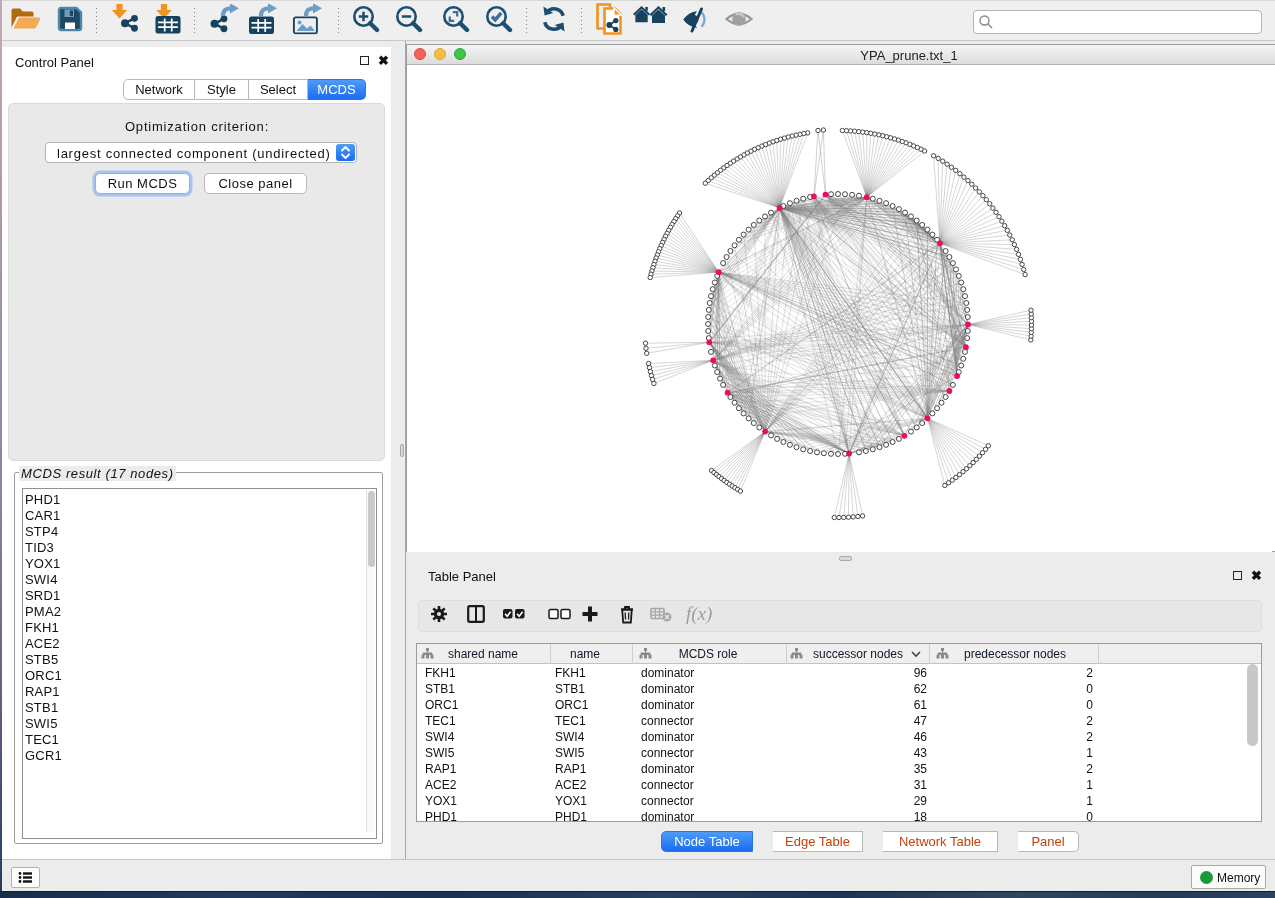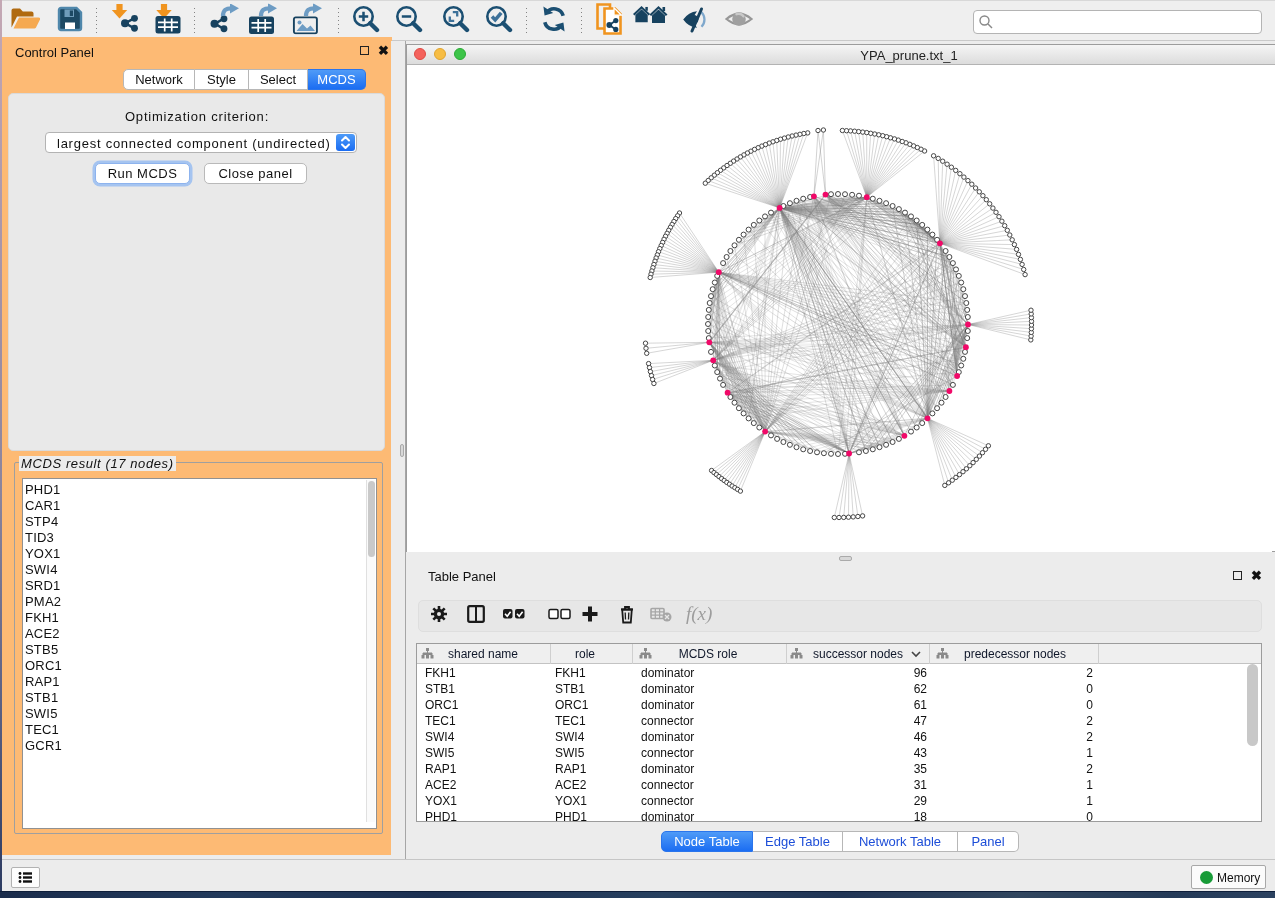--- a/index.html
+++ b/index.html
@@ -10,21 +10,21 @@
 #topline { position:absolute; left:0; top:0; width:100%; height:1px; background:#d8d8d8; }
 
 
 #toolbar { position:absolute; left:0; top:1px; width:1273px; height:40px; background:#efefef; border-bottom:1px solid #c9c9c9; }
 .ticon { position:absolute; top:50%; transform:translate(-50%,-50%); }
 .tsep { position:absolute; top:7px; width:1px; height:27px; background:repeating-linear-gradient(180deg,#848484 0 1px,transparent 1px 4px); }
 #searchbox { position:absolute; left:971px; top:9px; width:289px; height:24px; background:#fff; border:1px solid #b4b4b4; border-radius:4px; }
 #searchbox svg { position:absolute; left:4px; top:3px; }
 
 
-#cpanel { position:absolute; left:0; top:37px; width:390px; height:818px; background:#fdba74; }
+#cpanel { position:absolute; left:0; top:47px; width:390px; height:818px; background:#ffffff; }
 #cpanel-title { position:absolute; left:13px; top:8px; font-size:13px; color:#111; }
 .winbtns { position:absolute; display:flex; align-items:center; gap:9px; }
 #cpanel .winbtns { right:3px; top:7px; }
 .btn-sq { width:9px; height:9px; border:1.4px solid #222; }
 .btn-x { font-size:13px; font-weight:bold; color:#111; line-height:1; }
 #cptabs { position:absolute; left:78px; top:32px; height:21px; display:flex; font-size:13px;margin-left:43px; }
 .cptab { border:1px solid #b7b7b7; border-left:none; background:#fff; color:#111; display:flex; align-items:center; justify-content:center; }
 .cptab:first-child { border-left:1px solid #b7b7b7; border-radius:5px 0 0 5px; }
 .cptab.sel { background:linear-gradient(180deg,#4f9bf7,#1b6df2); color:#fff; border-color:#2a75ec; border-radius:0 5px 5px 0; }
 #cpinner { position:absolute; left:6px; top:56px; width:377px; height:358px; background:#e9e9e9; border:1px solid #dadada; border-radius:5px; }
@@ -63,22 +63,22 @@
 #tpanel .winbtns { right:13px; top:4px; }
 #ttoolbar { position:absolute; left:12px; top:35px; width:844px; height:32px; background:#e7e7e7; border:1px solid #dedede; border-radius:5px; }
 #ttable { position:absolute; left:10px; top:78px; width:846px; height:179px; background:#fff; border:1px solid #9c9c9c; }
 #thead { position:absolute; left:0; top:0; width:100%; height:20px; background:#efefef; border-bottom:1px solid #c3c3c3; font-size:12px; color:#0f172a; }
 .hcol { position:absolute; top:0; height:20px; border-right:1px solid #cfcfcf; }
 .hcol span { position:absolute; top:3px; white-space:nowrap; }
 .trow { position:absolute; font-size:12px; color:#111; height:16px; width:100%; }
 .trow div { position:absolute; top:1px; }
 #tsb { position:absolute; right:2px; top:18px; width:13px; height:158px; }
 #tsb .thumb { position:absolute; left:1px; top:2px; width:11px; height:82px; background:#c8c8c8; border-radius:6px; }
-#btabs { position:absolute; left:255px; top:266px; height:21px; display:flex; font-size:13px; }
-.btab { border:1px solid #b7b7b7; border-left:none; background:#fff; color:#1d4ed8; display:flex; align-items:center; justify-content:center; }
+#btabs { position:absolute; left:255px; top:266px; height:21px; display:flex; font-size:13px;gap:20px; }
+.btab { border:1px solid #b7b7b7; border-left:none; background:#fff; color:#c2410c; display:flex; align-items:center; justify-content:center; }
 .btab:first-child { border-left:1px solid #b7b7b7; border-radius:5px 0 0 5px; }
 .btab:last-child { border-radius:0 5px 5px 0; }
 .btab.sel { background:linear-gradient(180deg,#4f9bf7,#1b6df2); color:#fff; border-color:#2a75ec; }
 
 
 #statusbar { position:absolute; left:0; top:859px; width:1273px; height:34px; background:#ececec; border-top:1px solid #c6c6c6; }
 #listbtn { position:absolute; left:9px; top:7px; width:29px; height:21px; background:#fdfdfd; border:1px solid #b2b2b2; border-radius:2px; }
 #membtn { position:absolute; right:9px; top:5px; width:75px; height:24px; background:#fbfbfb; border:1px solid #a8a8a8; border-radius:2px; font-size:12px; color:#111; }
 #membtn .dot { position:absolute; left:8px; top:5px; width:13px; height:13px; border-radius:50%; background:#189b38; }
 #membtn .mtext { position:absolute; left:25px; top:5px; }
@@ -1390,21 +1390,21 @@
                 <rect x="5" y="0" width="3" height="3"></rect>
                 <rect x="0.5" y="7" width="3" height="3.5"></rect>
                 <rect x="5" y="7" width="3" height="3.5"></rect>
                 <rect x="9.5" y="7" width="3" height="3.5"></rect>
                 <path d="M6.5 3v2M2 7V5h9v2M6.5 5v2" stroke="#8a8a8a" stroke-width="1"></path>
               </g>
             </svg>
             <span style="left:66px;transform:translateX(-50%)">shared name</span>
           </div>
       <div class="hcol" style="left:134px;width:82px">
-            <span style="left:34px;transform:translateX(-50%)">role</span>
+            <span style="left:34px;transform:translateX(-50%)">name</span>
           </div>
       <div class="hcol" style="left:216px;width:154px">
             <svg width="13" height="11" viewBox="0 0 13 11" style="left:6px;position:absolute;top:4px">
               <g fill="#8a8a8a">
                 <rect x="5" y="0" width="3" height="3"></rect>
                 <rect x="0.5" y="7" width="3" height="3.5"></rect>
                 <rect x="5" y="7" width="3" height="3.5"></rect>
                 <rect x="9.5" y="7" width="3" height="3.5"></rect>
                 <path d="M6.5 3v2M2 7V5h9v2M6.5 5v2" stroke="#8a8a8a" stroke-width="1"></path>
               </g>

